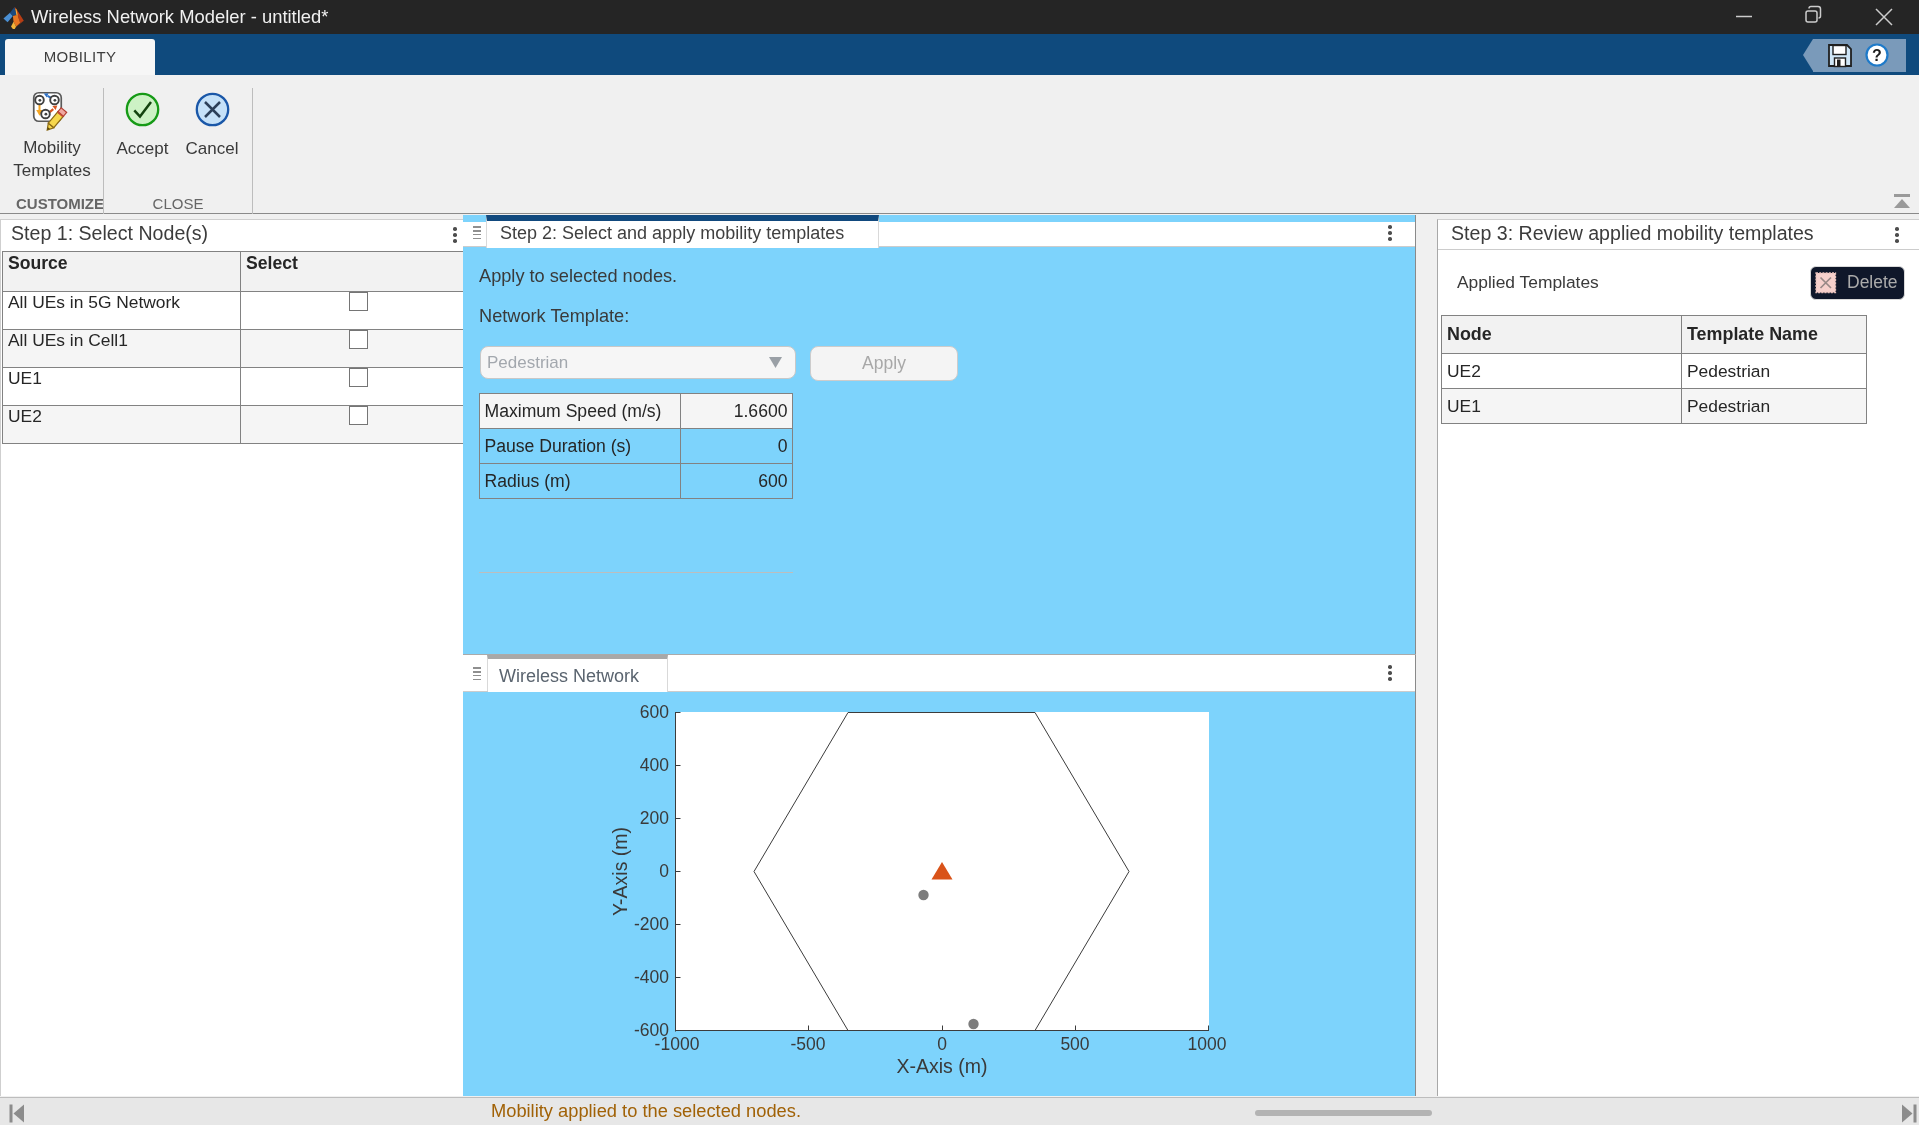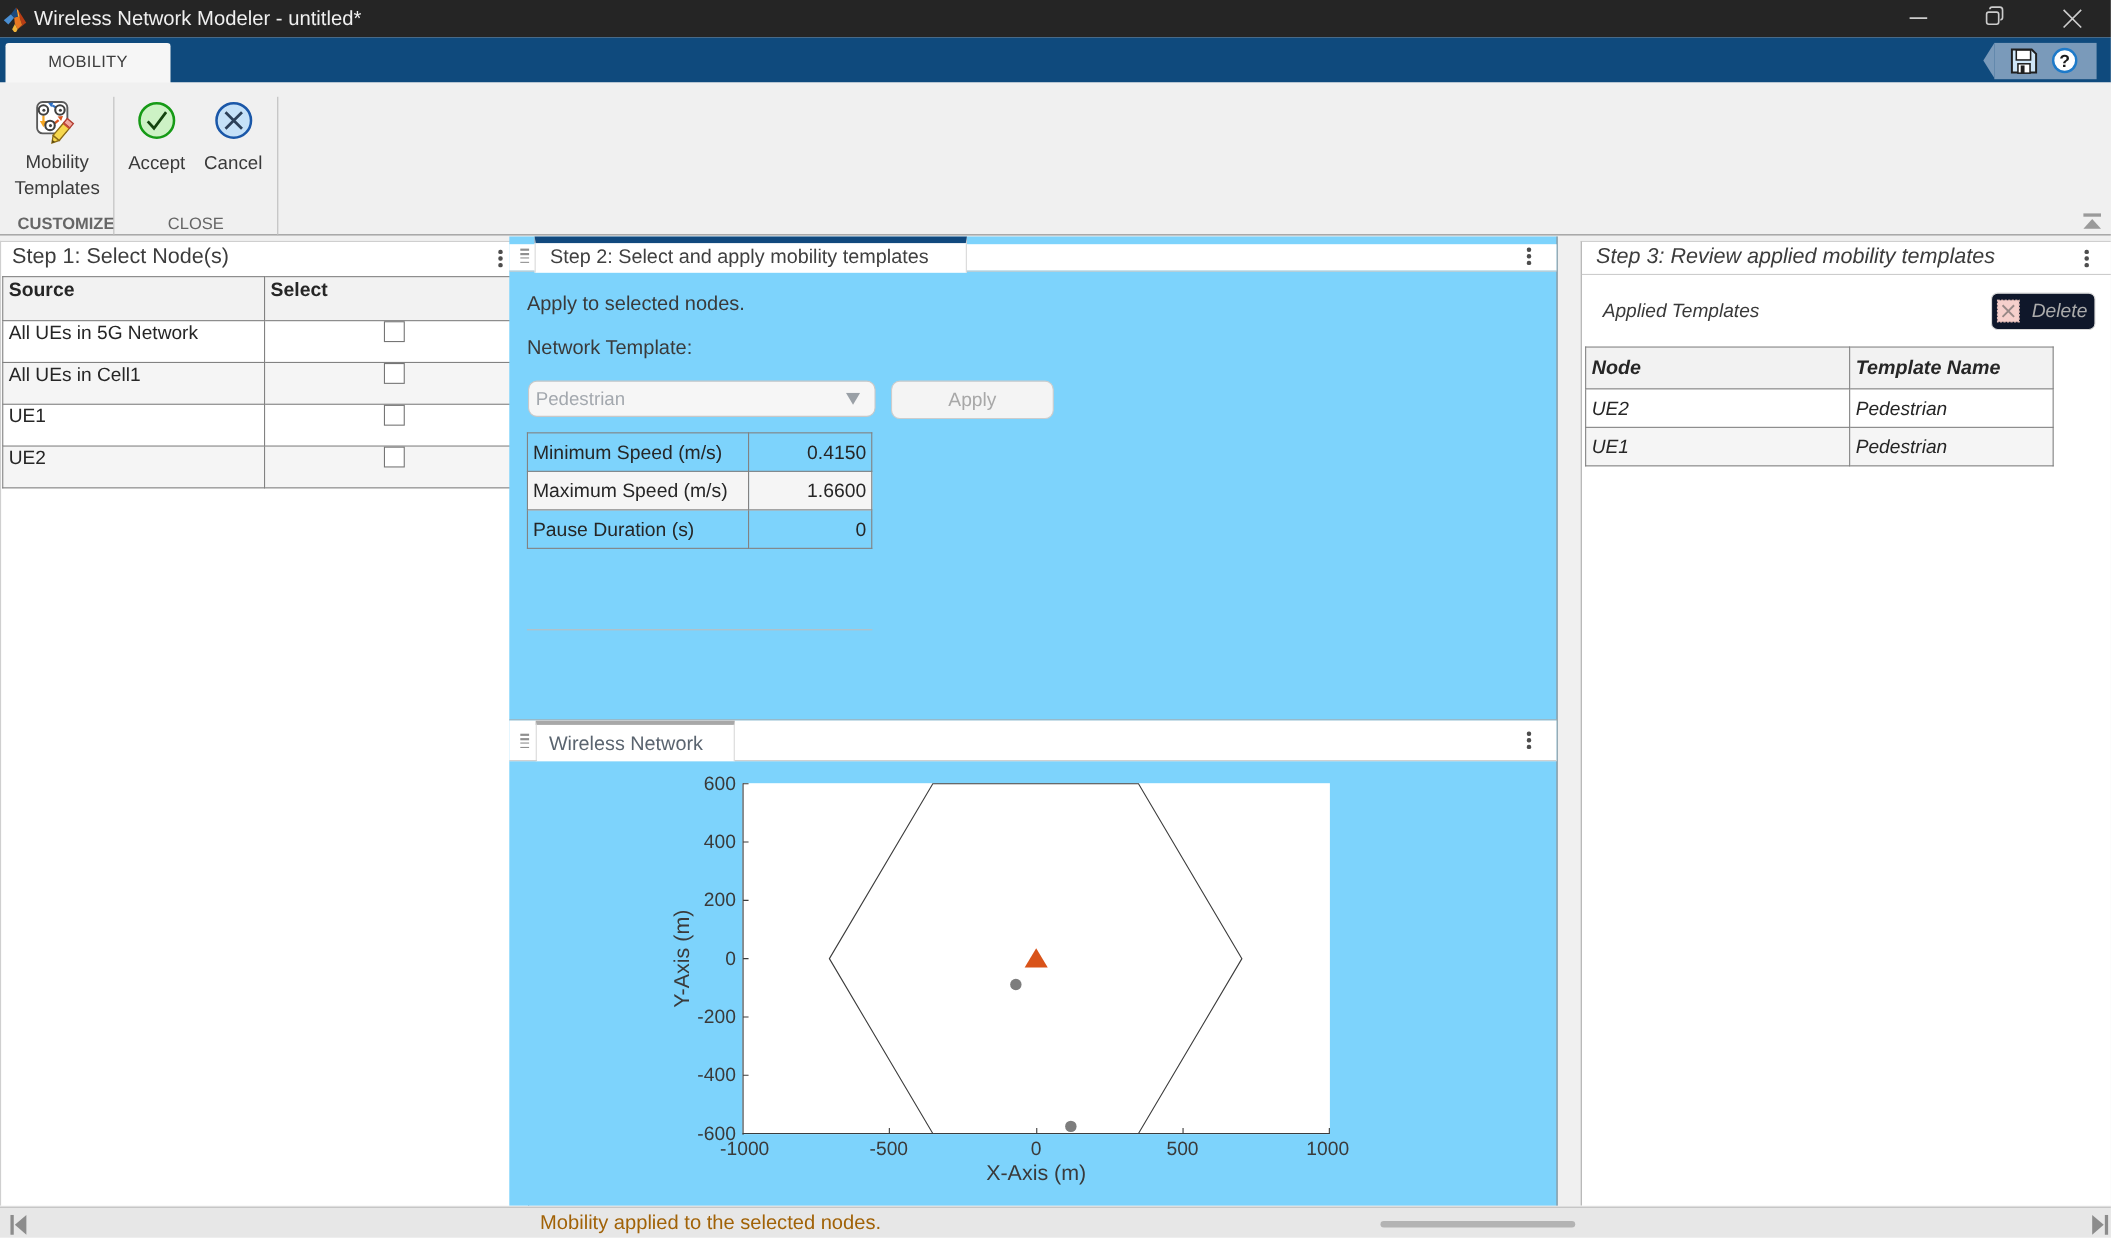--- a/index.html
+++ b/index.html
@@ -30,21 +30,21 @@
 table { border-collapse:collapse; }
 .t1 { position:absolute; left:1px; top:31px; width:479px; color:#262626; }
 .t1 td, .t1 th { border:1px solid #828282; height:36px; padding:0 0 16px 5px; text-align:left; font-size:17.4px; }
 .t1 th { height:40px; background:#f2f2f2; font-size:17.6px; }
 .t1 .c2 { width:240px; }
 .gr { background:#f5f5f5; }
 .cb { width:19px; height:19px; border:1.5px solid #757575; background:#fff; margin-left:103px; margin-top:-2px; }
 
 #pmid { position:absolute; left:463px; top:215px; width:953px; height:881px; background:#7dd3fc; border-right:1px solid #8a8a8a; }
 
-#p3 { position:absolute; left:1437px; top:219px; width:482px; height:877px; background:#fff; border-left:1px solid #a8a8a8; border-top:1px solid #cfcfcf;font-style:italic; }
+#p3 { position:absolute; left:1437px; top:219px; width:482px; height:877px; background:#fff; border-left:1px solid #a8a8a8; border-top:1px solid #cfcfcf; }
 .t3 { position:absolute; left:3px; top:95px; width:426px; color:#262626; }
 .t3 td, .t3 th { border:1px solid #828282; height:35px; padding:0 0 0 5px; text-align:left; font-size:17.4px; }
 .t3 th { height:38px; background:#f2f2f2; font-size:17.9px; }
 
 .t2 { position:absolute; left:16px; top:178px; width:314px; color:#262626; }
 .t2 td { border:1px solid #828282; height:35px; font-size:17.6px; padding:0 4.5px; }
 .t2 .lab { width:201px; }
 .t2 .val { text-align:right; }
 
 #status { position:absolute; left:0; top:1097px; width:1919px; height:28px; background:#e7e7e7; border-top:1px solid #bdbdbd; font-size:18.3px; color:#a16207; }
@@ -199,31 +199,31 @@
   <div class="abs" style="left:16px;top:91px;font-size:18.2px;color:#3a3a3a;">Network Template:</div>
   <div class="abs" style="left:17px;top:131px;width:316px;height:33px;background:#f6f6f6;border:1px solid #c8c8c8;border-radius:8px;font-size:17px;color:#a3a8ae;line-height:31px;">
     <span style="margin-left:6px;">Pedestrian</span>
     <svg class="abs" style="right:13px;top:10px" width="13" height="12">
         <polygon points="0,0 13,0 6.5,11" fill="#9aa0a6"></polygon>
       </svg>
   </div>
   <div class="abs" style="left:347px;top:131px;width:148px;height:35px;background:#f4f4f4;border:1px solid #cccccc;border-radius:8px;font-size:17.5px;color:#a8a8a8;text-align:center;line-height:33px;">Apply</div>
   <table class="t2">
     <tbody>
-        <tr>
-          <td class="lab">Minimum Speed (m/s)</td>
-          <td class="val">0.4150</td>
-        </tr>
     <tr class="gr">
           <td class="lab">Maximum Speed (m/s)</td>
           <td class="val">1.6600</td>
         </tr>
     <tr>
           <td class="lab">Pause Duration (s)</td>
           <td class="val">0</td>
+        </tr>
+    <tr>
+          <td class="lab">Radius (m)</td>
+          <td class="val">600</td>
         </tr>
   </tbody>
     </table>
   <div class="abs" style="left:16px;top:357px;width:314px;height:1px;background:#bdbdbd;"></div>
 
   <div class="abs" style="left:0;top:439px;width:953px;height:1px;background:#aaaaaa;"></div>
   <div class="abs" style="left:0;top:440px;width:952px;height:37px;background:#ffffff;"></div>
   <div class="abs" style="left:24px;top:440px;width:181px;height:37px;background:#fff;border-top:4px solid #a8a8a8;border-left:1px solid #d9d9d9;border-right:1px solid #d9d9d9;"></div>
   <div class="abs" style="left:36px;top:451px;font-size:18px;color:#5a646f;">Wireless Network</div>
   <div class="abs" style="left:205px;top:476px;width:747px;height:1px;background:#cccccc;"></div>

